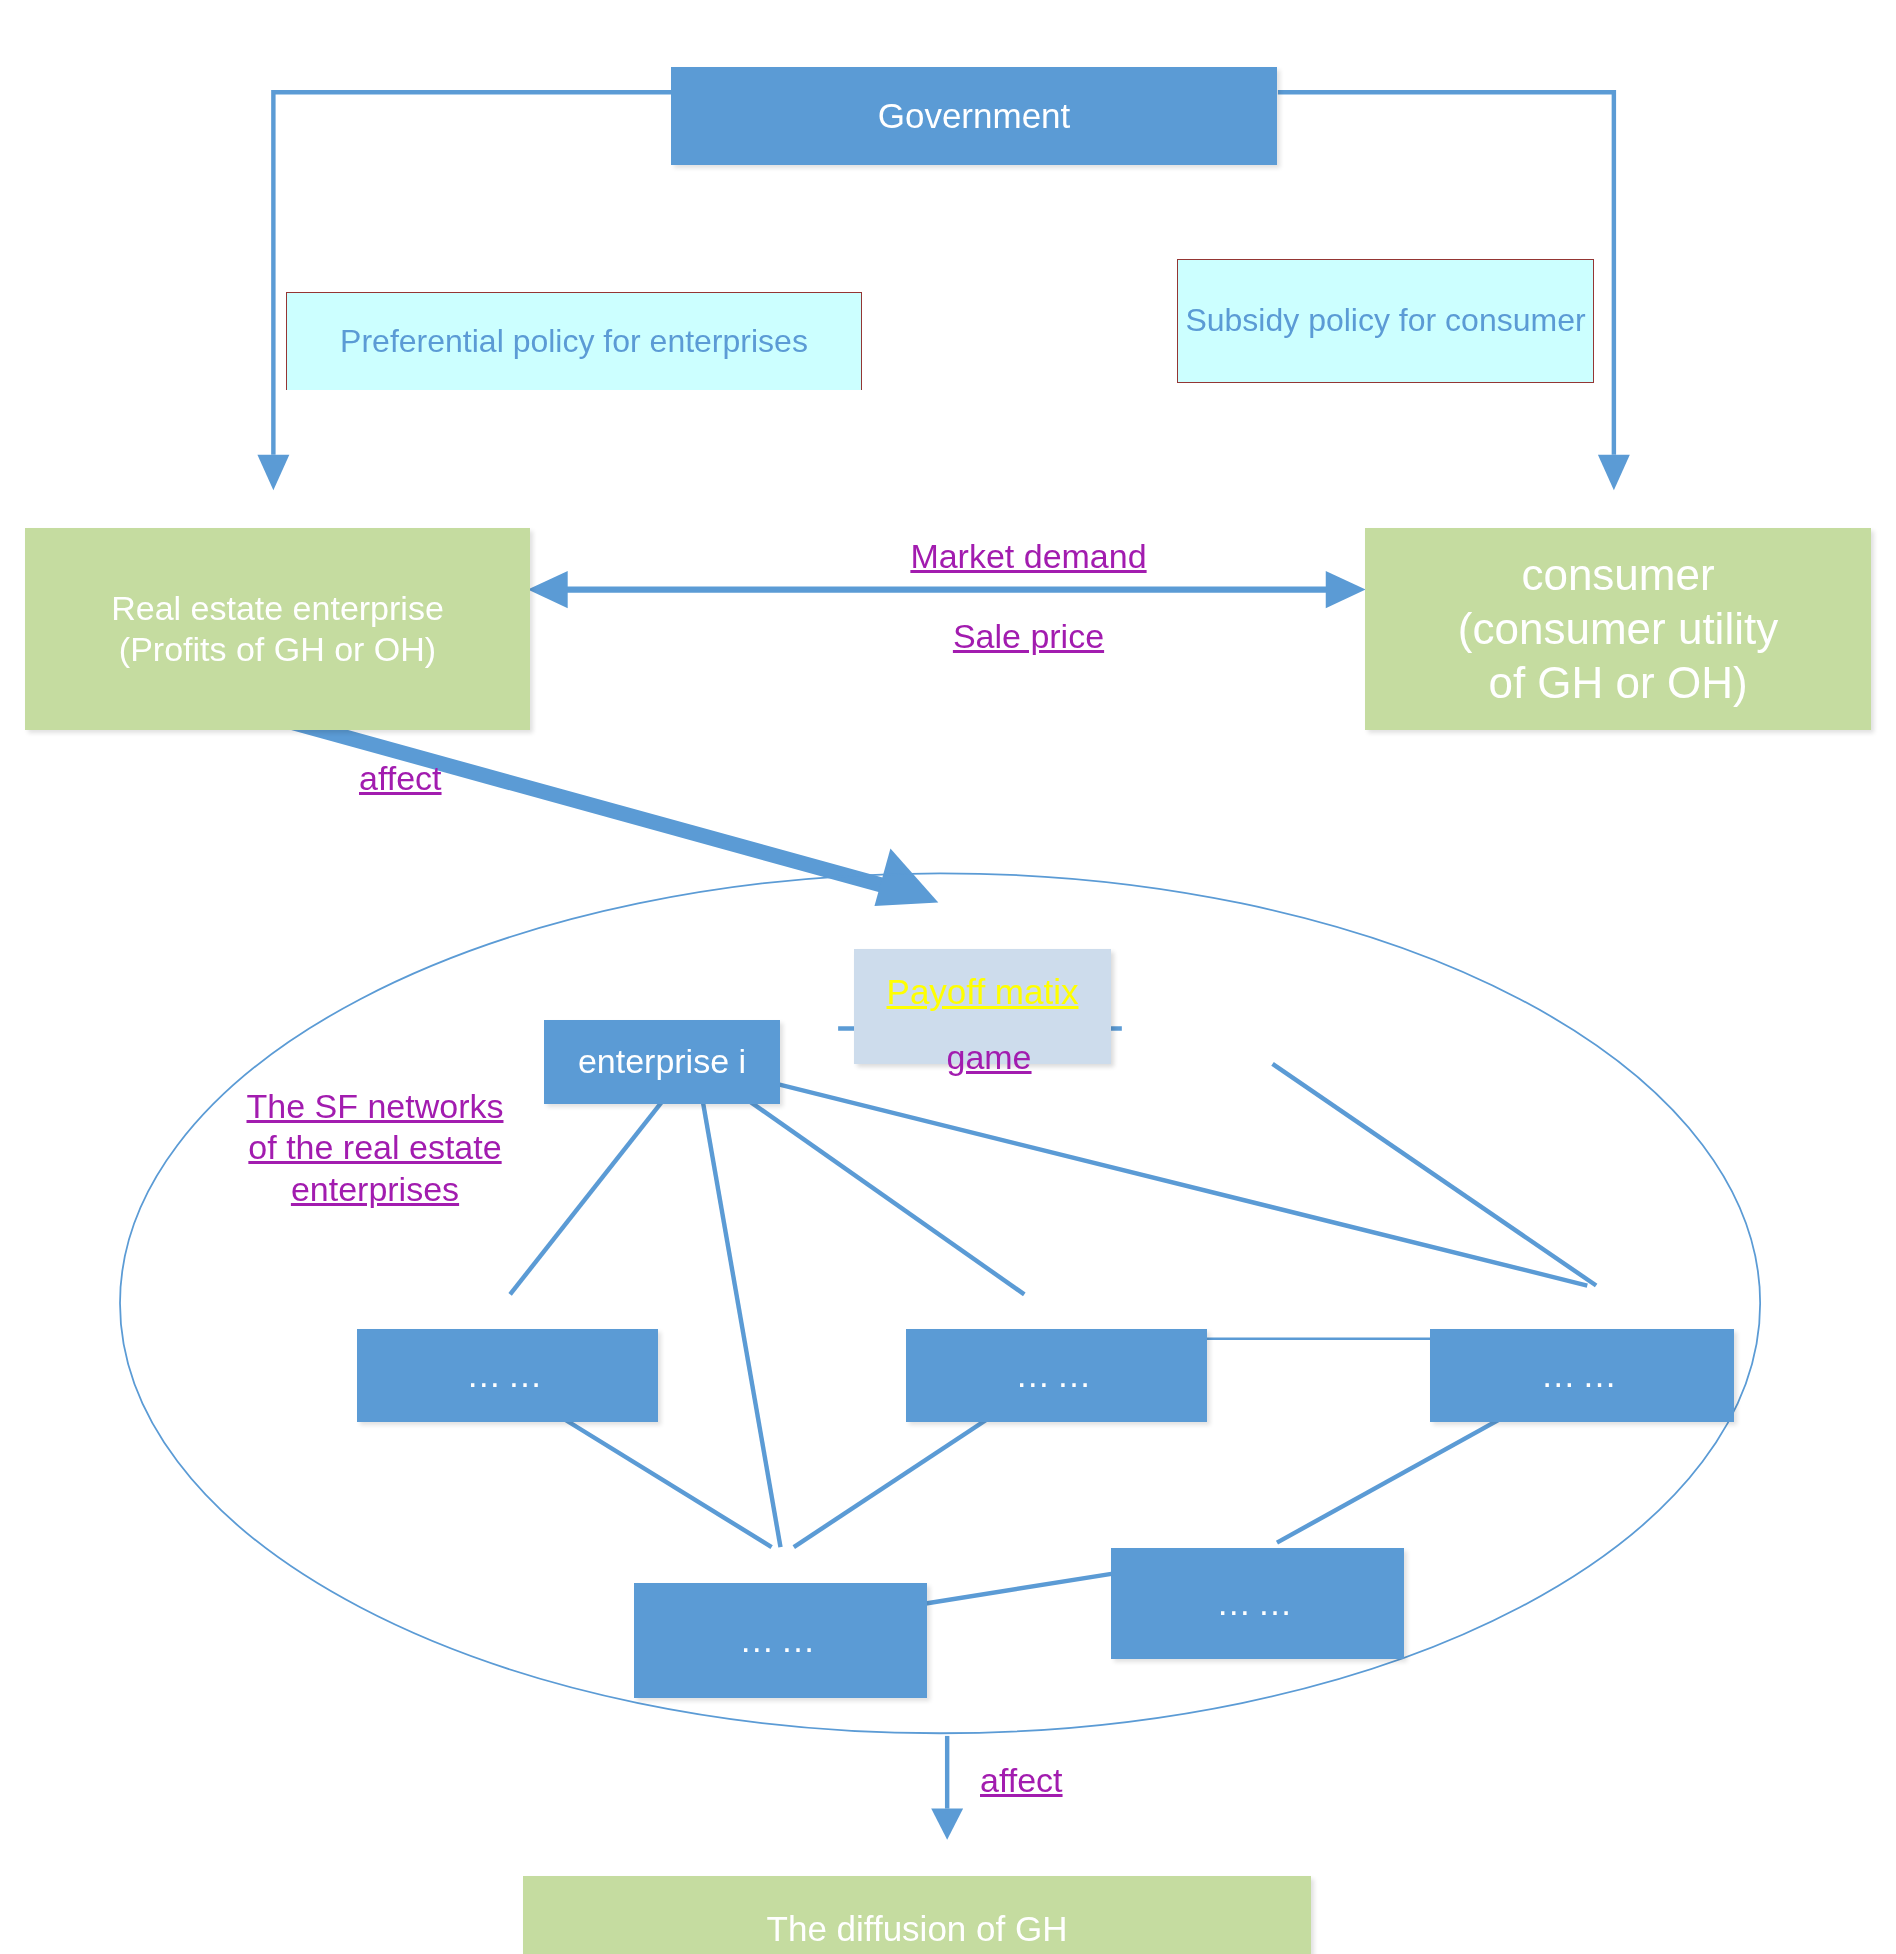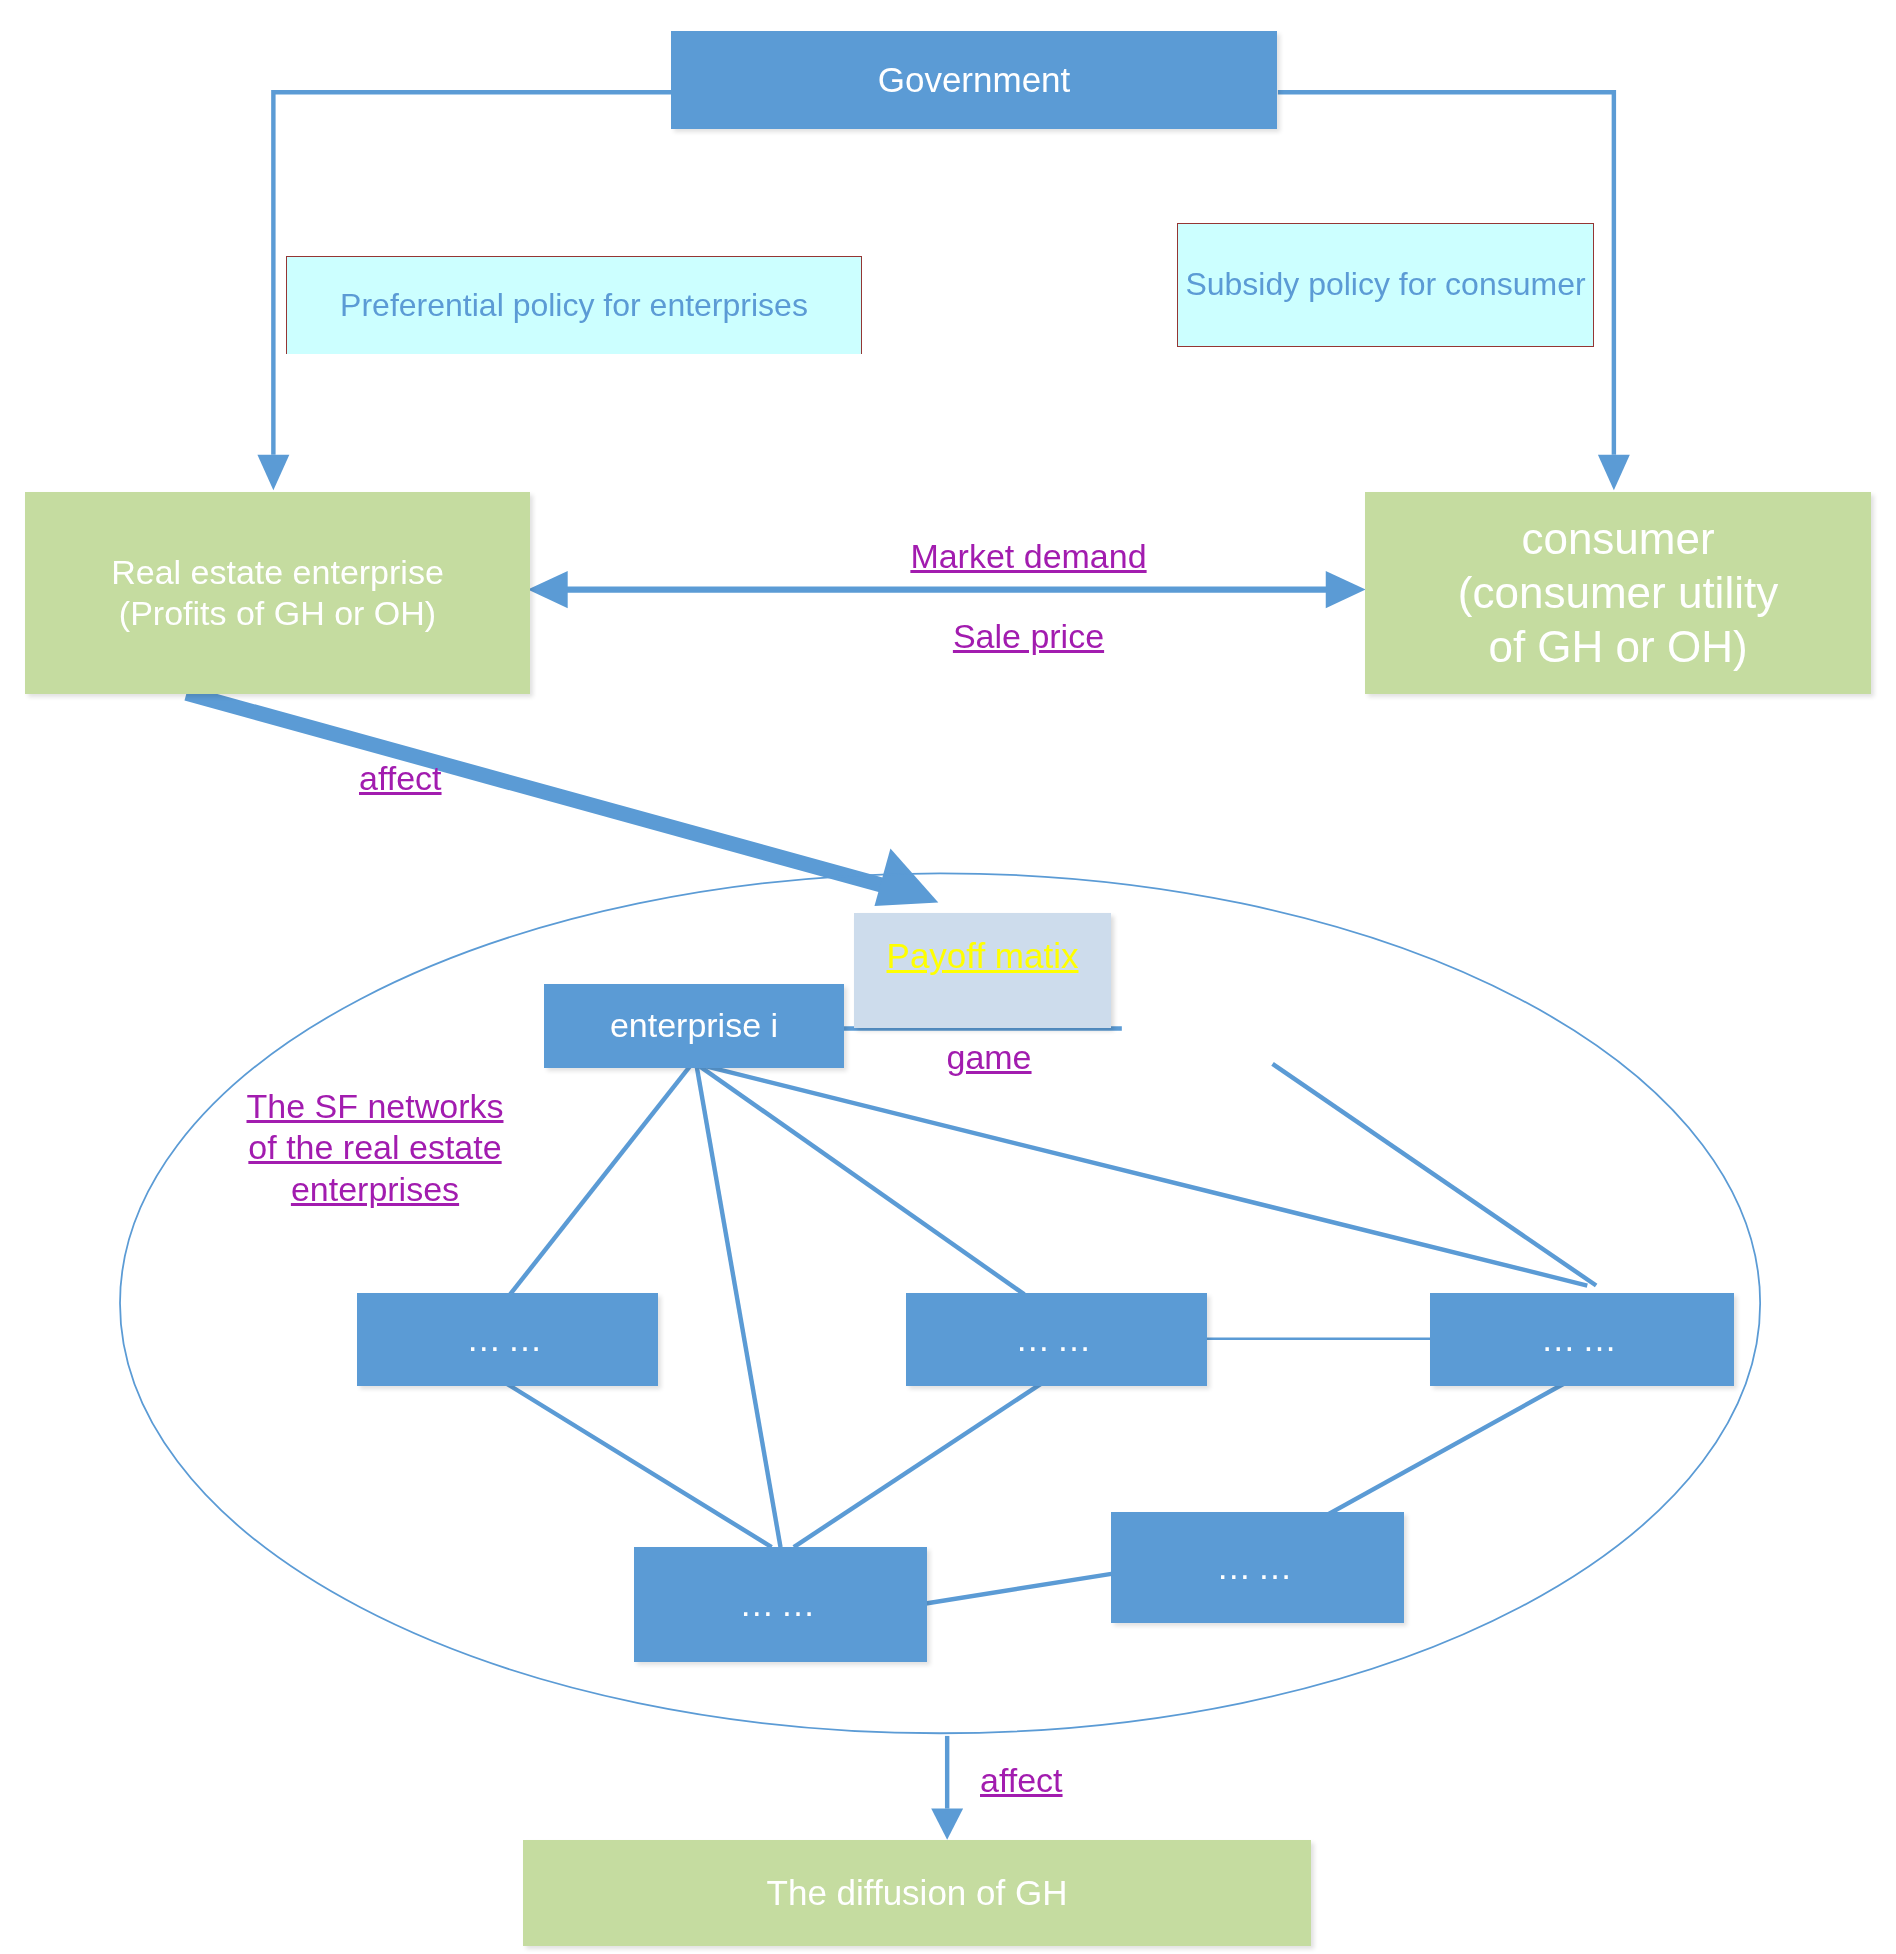--- a/index.html
+++ b/index.html
@@ -26,20 +26,21 @@
     pointer-events: none;
   }
   .node {
     position: absolute;
     box-sizing: border-box;
     display: flex;
     align-items: center;
     justify-content: center;
     text-align: center;
     line-height: 1.22;
+    margin-top: 36px;
   }
   .blue-box {
     background: #5B9BD5;
     color: #ffffff;
     box-shadow: 2.7px 2.7px 4.4px rgba(0,0,0,0.12);
   }
   .green-box {
     background: #C5DCA0;
     color: #ffffff;
     box-shadow: 2.7px 2.7px 4.4px rgba(0,0,0,0.12);
@@ -166,21 +167,21 @@
   <div class="lbl" style="left:202px; top:1086px; width:346px; font-size:34px;">
     <span class="txt-line">The SF networks</span>
     <span class="txt-line">of the real estate</span>
     <span class="txt-line">enterprises</span>
   </div>
 
   <div class="node payoff-box" style="left:854px; top:913px; width:257px; height:115px; font-size:35px; align-items:flex-start; padding-top:22px;text-decoration:underline;">
     <span>Payoff matix</span>
   </div>
 
-  <div class="node blue-box" style="left:544px; top:984px; width:300px; height:84px; font-size:34px;">
+  <div class="node blue-box" style="left:544px; top:984px; width:236px; height:84px; font-size:34px;">
     <span>enterprise i</span>
   </div>
 
 
   <div class="lbl" style="left:847px; top:1037px; width:284px; font-size:34px;">
     <span>game</span>
   </div>
 
   <div class="node blue-box" style="left:357px; top:1293px; width:301px; height:93px; font-size:35px;">
     <span class="dots">……</span>

